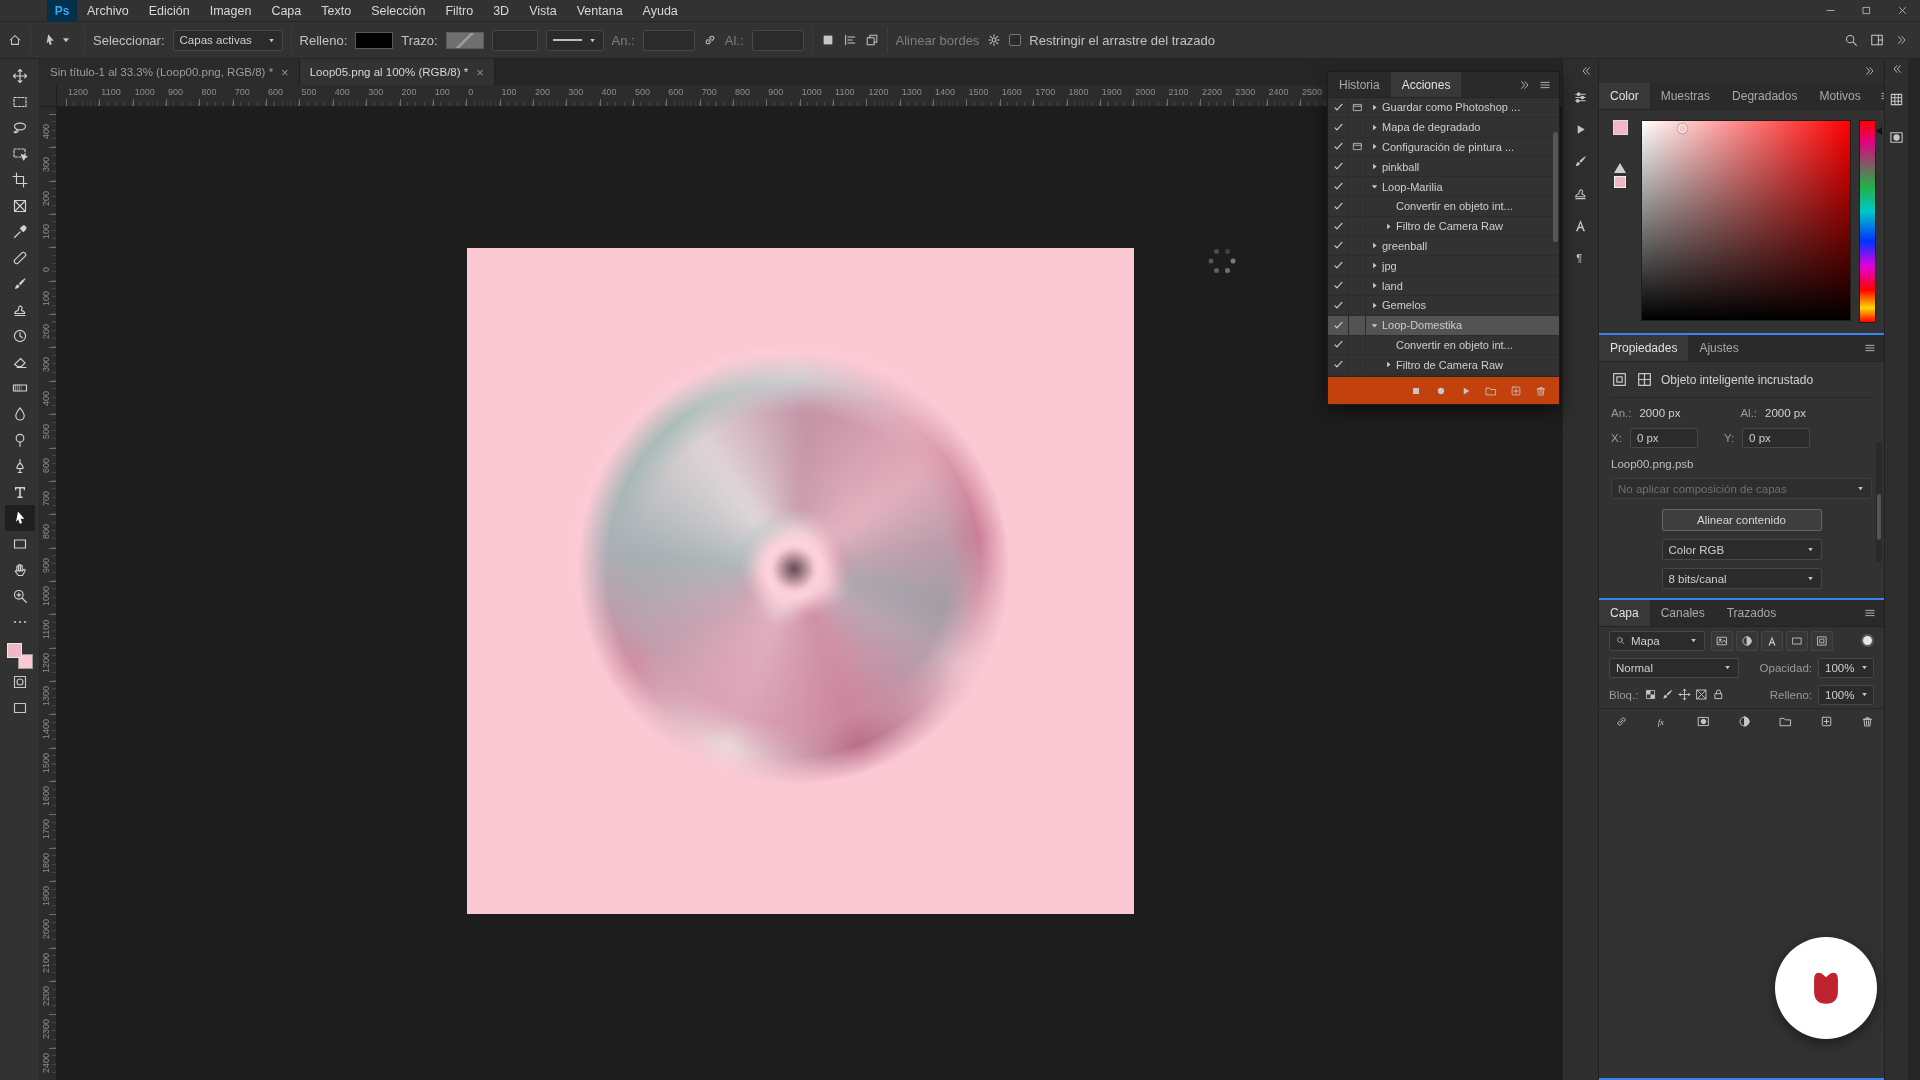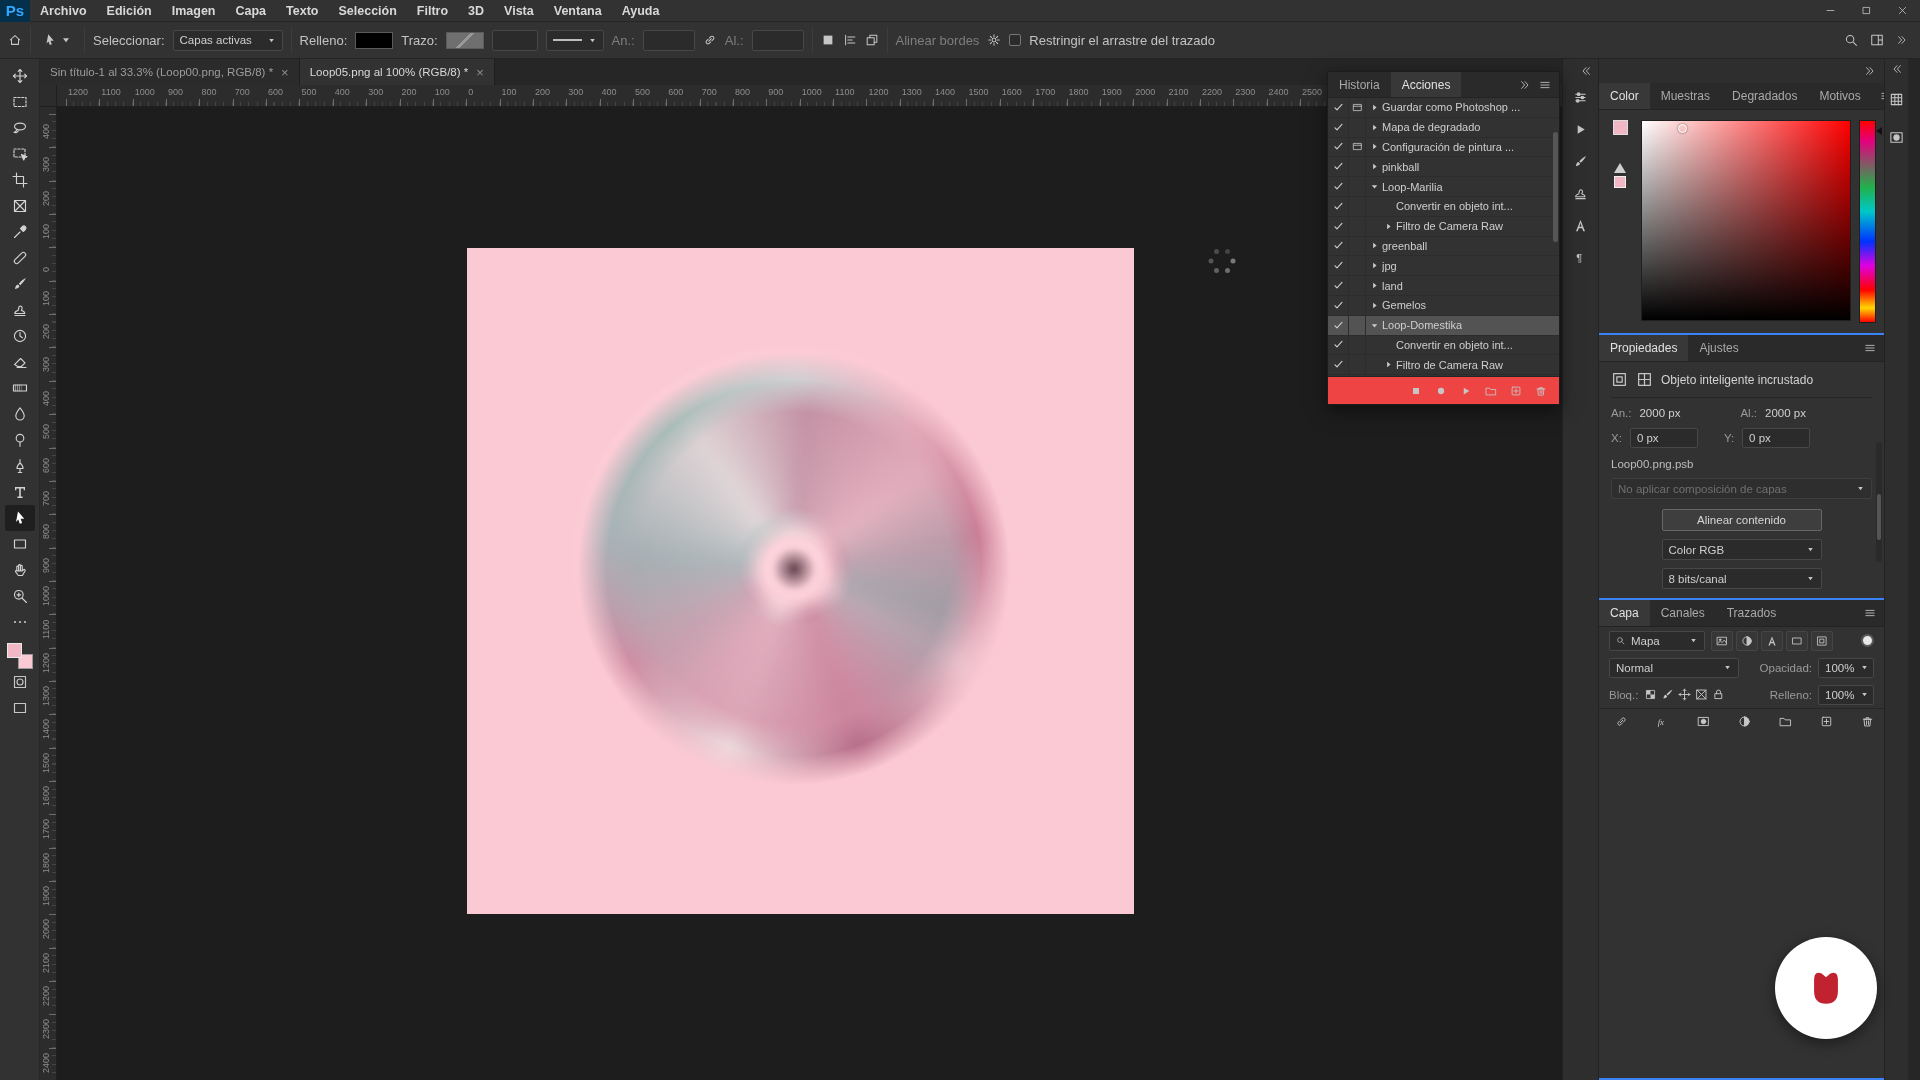--- a/index.html
+++ b/index.html
@@ -6,22 +6,22 @@
   html,body { width:1920px; height:1080px; overflow:hidden; }
   body { font-family:"Liberation Sans","DejaVu Sans",sans-serif; background:#262626; color:#d6d6d6; font-size:12px; -webkit-font-smoothing:antialiased; }
   svg { display:block; }
   .ic { display:inline-flex; align-items:center; justify-content:center; color:#c6c6c6; }
   .ic svg { width:14px; height:14px; }
   .ic.small svg { width:12px; height:12px; }
   .app { width:1920px; height:1080px; display:flex; flex-direction:column; background:#323232; position:relative; }
 
   
   .menubar { height:22px; background:#323232; display:flex; align-items:center; border-bottom:1px solid #262626; }
-  .ps-badge { width:30px; height:22px; background:#05304b; color:#31a8ff; font-size:15px; font-weight:bold; display:flex; align-items:center; justify-content:center; }
-  #menu-items { display:flex; height:100%;font-weight:bold; }
+  .ps-badge { width:30px; height:22px; background:#05304b; color:#31a8ff; font-size:12px; font-weight:bold; display:flex; align-items:center; justify-content:center;margin-left:47px; }
+  #menu-items { display:flex; height:100%; }
   .menu-item { padding:0 10px; display:flex; align-items:center; font-size:12.5px; color:#d8d8d8; cursor:default; }
   .win-controls { margin-left:auto; display:flex; height:100%; }
   .win-btn { width:36px; height:100%; display:flex; align-items:center; justify-content:center; color:#cfcfcf; }
   .win-btn svg { width:11px; height:11px; }
 
   
   .optionsbar { height:37px; background:#323232; border-bottom:1px solid #242424; display:flex; align-items:center; padding:0 8px; gap:8px; }
   .opt-sep { width:1px; height:26px; background:#272727; border-right:1px solid #3d3d3d; }
   .opt-label { font-size:13px; color:#c3c3c3; white-space:nowrap; }
   .opt-label.dim { color:#7e7e7e; }
@@ -158,21 +158,21 @@
   .psb-badge svg { width:8px; height:8px; color:#333; }
   .layer-name { font-size:11.5px; color:#e2e2e2; }
   .layers-toolbar { height:26px; background:#323232; border-top:1px solid #262626; display:flex; align-items:center; justify-content:flex-end; gap:28px; padding:0 10px; color:#b5b5b5; }
   .layers-toolbar .ic svg { width:13px; height:13px; }
 
   
   .far-strip { width:24px; background:#2e2e2e; border-left:1px solid #222; display:flex; flex-direction:column; align-items:center; padding-top:4px; gap:10px; }
   .edge-fill { width:12px; background:#262626; }
 
   
-  .float-panel { position:absolute; left:1327px; top:71px; width:233px; background:#ef4444; border:1px solid #1c1c1c; box-shadow:0 6px 18px rgba(0,0,0,.5); z-index:40; }
+  .float-panel { position:absolute; left:1327px; top:71px; width:233px; background:#c2410c; border:1px solid #1c1c1c; box-shadow:0 6px 18px rgba(0,0,0,.5); z-index:40; }
   .float-panel .ptabs { height:26px; }
   #history-rows { position:relative; height:278px; overflow:hidden; background:#323232; }
   .h-row { display:flex; align-items:center; height:19.8px; border-bottom:1px solid #2c2c2c; padding-right:10px; }
   .h-row.selected { background:#535353; }
   .h-cell { width:20px; display:flex; align-items:center; justify-content:center; color:#c9c9c9; flex:none; }
   .h-cell.dialog { width:18px; border-left:1px solid #2c2c2c; border-right:1px solid #2c2c2c; height:100%; }
   .h-cell svg { width:11px; height:11px; }
   .h-cell.expand { width:16px; }
   .h-label-text { font-size:11px; color:#cecece; white-space:nowrap; overflow:hidden; text-overflow:ellipsis; }
   .hist-scroll { position:absolute; right:1px; top:60px; width:5px; height:110px; background:#565656; border-radius:3px; }

